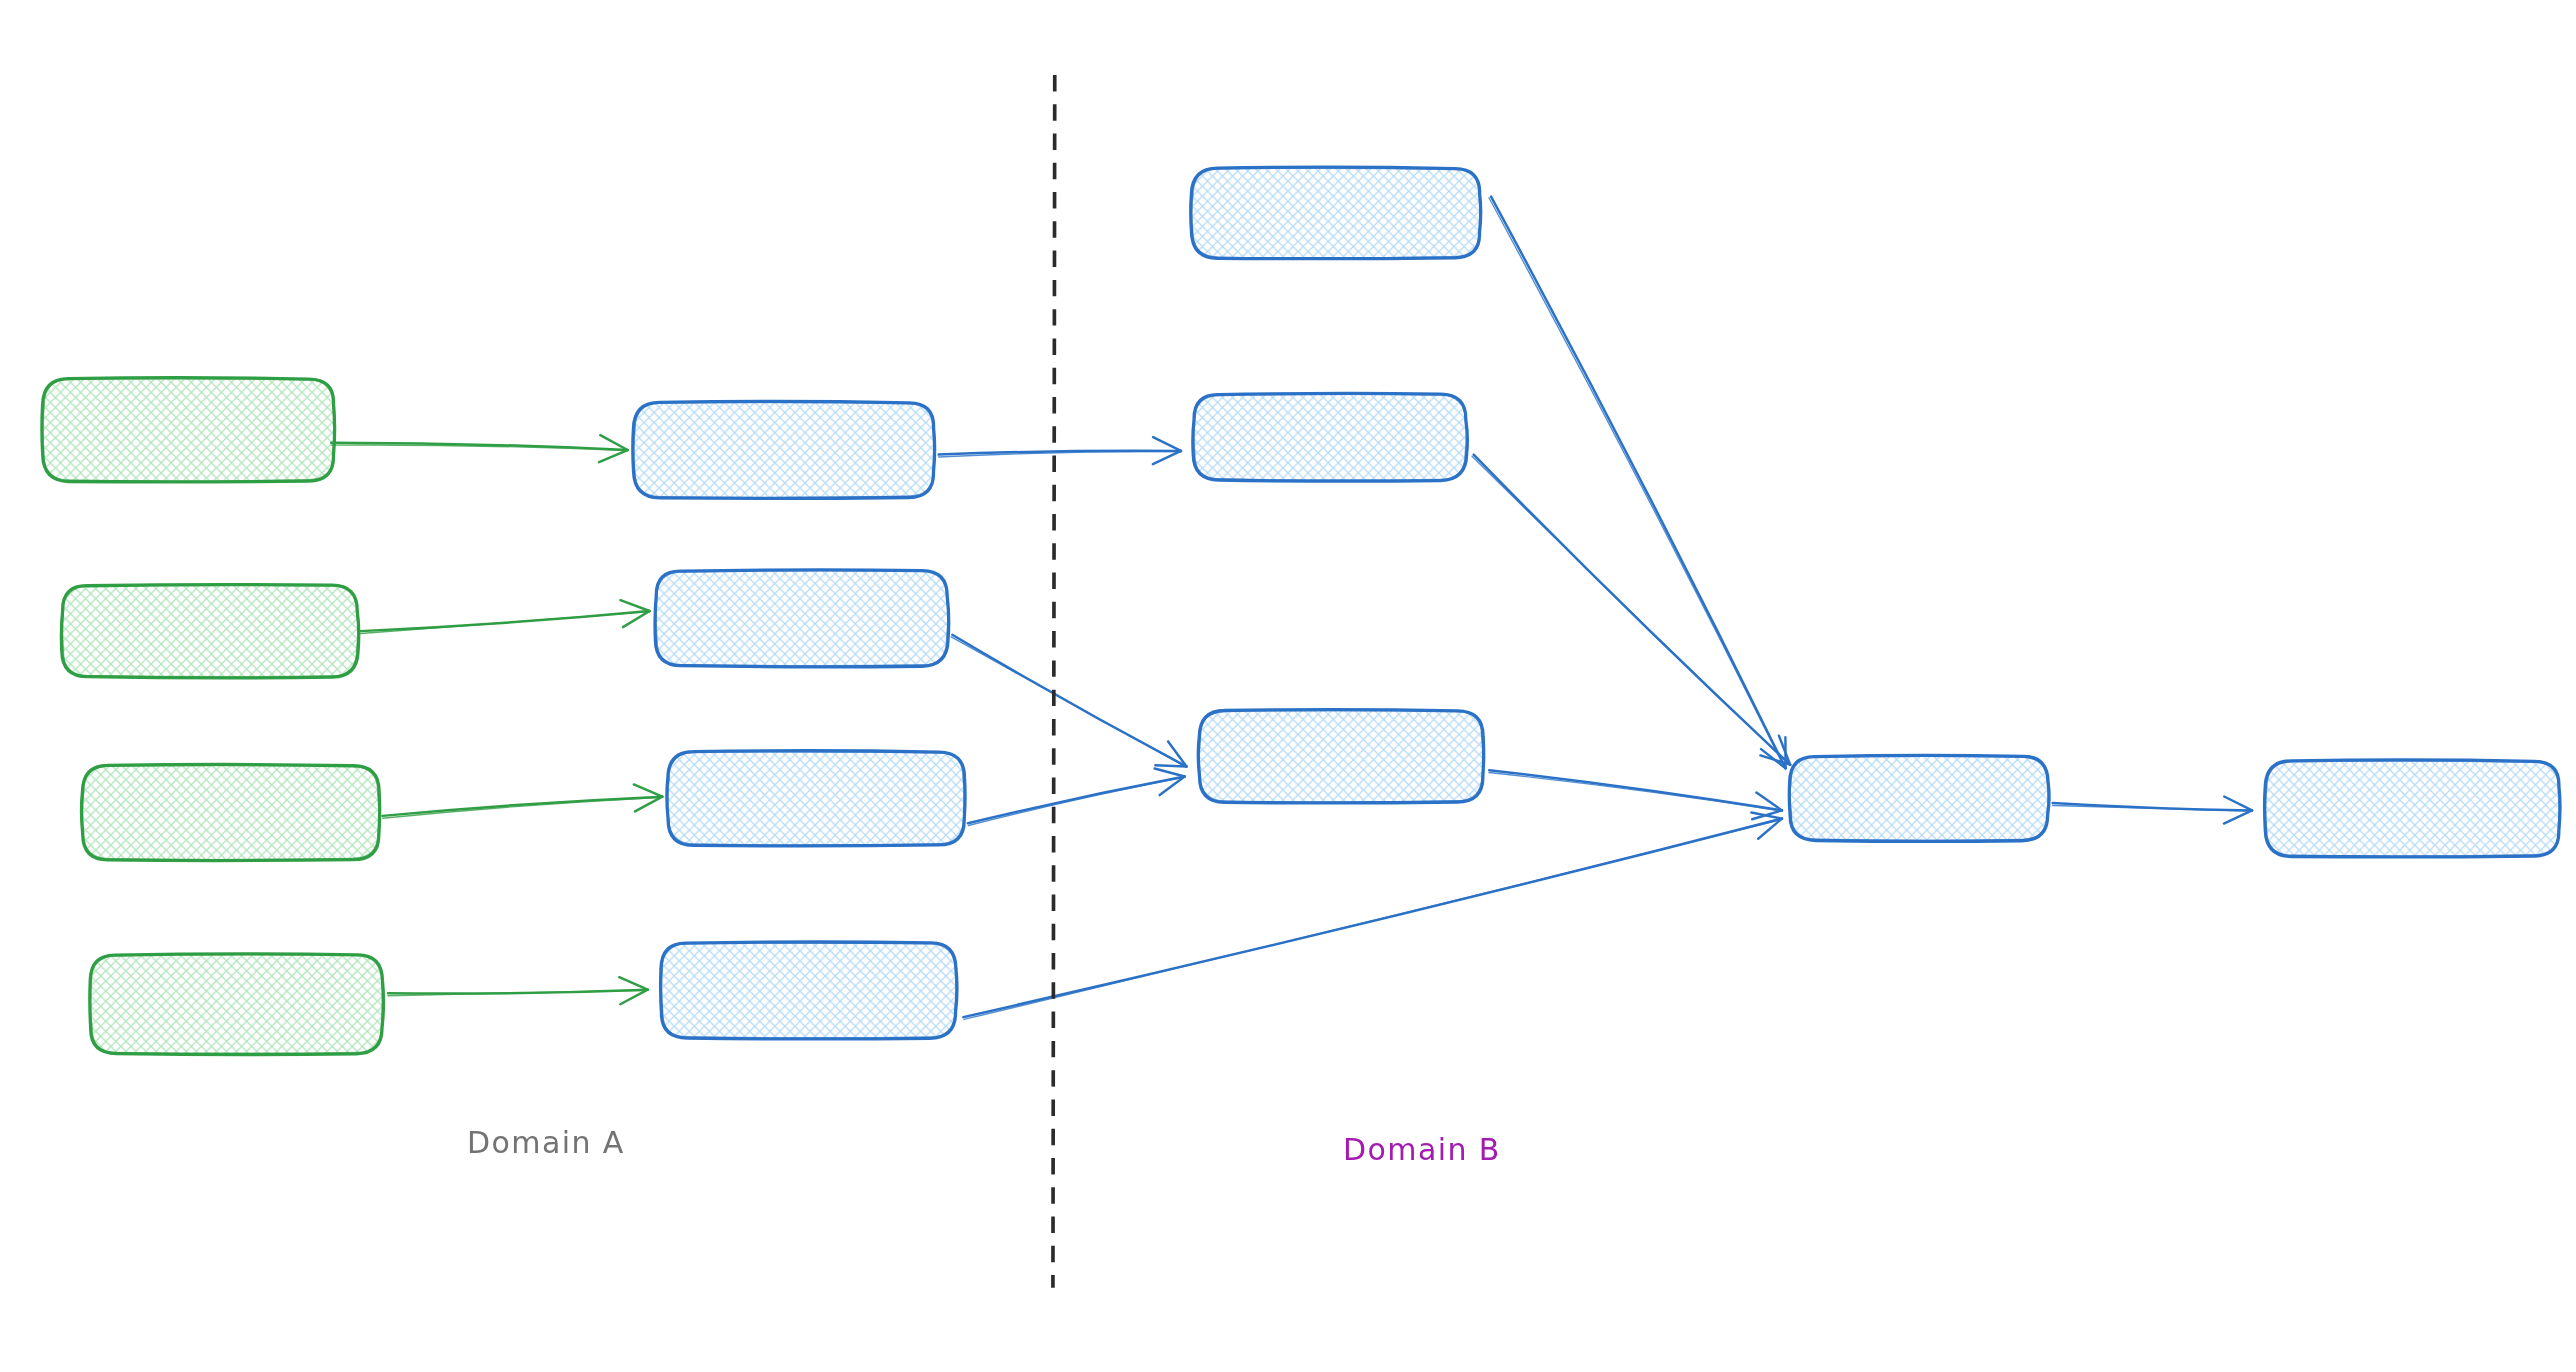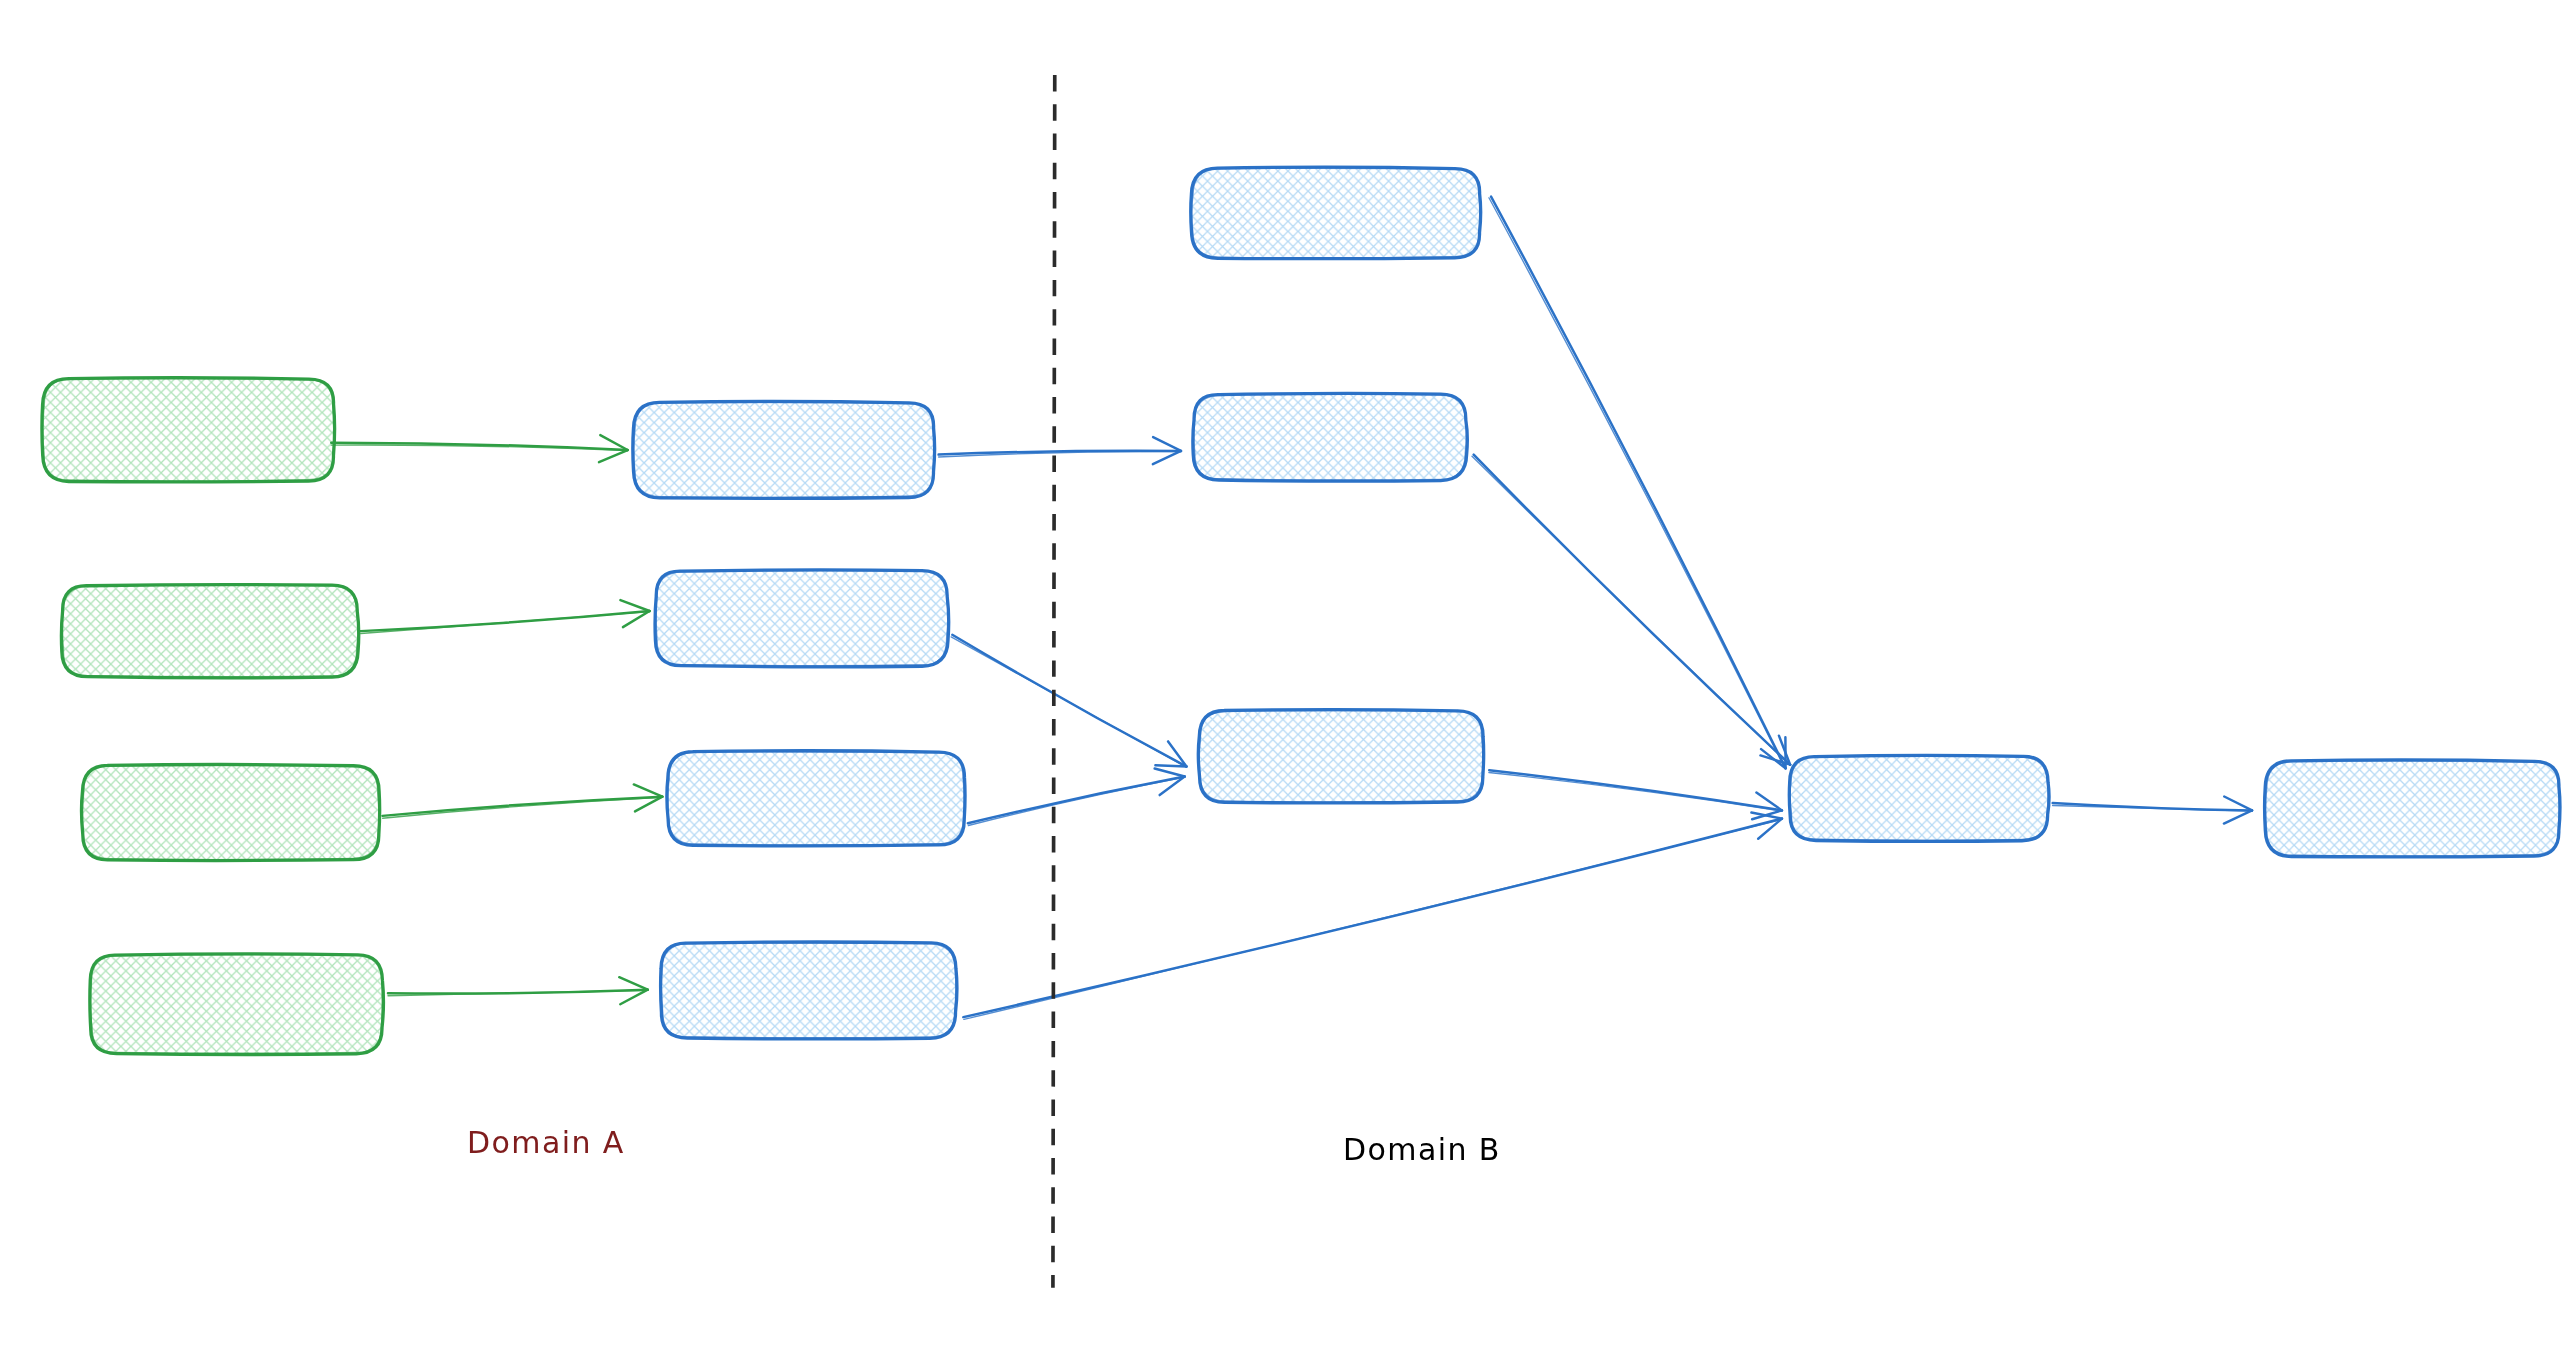--- a/index.html
+++ b/index.html
@@ -153,16 +153,16 @@
         <path d="M 1920.1444105461042 866.5047150270635 L 1948 886" fill="none" stroke="#2b72c7" stroke-width="2.7" stroke-linecap="round"></path>
       </g>
       <g>
         <path d="M 2244 878 Q 2352.904 884.616 2462 886" fill="none" stroke="#2b72c7" stroke-width="2.7" stroke-linecap="round"></path>
         <path d="M 2243.9046513368125 880.5982510718613 Q 2352.9424 883.5696 2461.974329206065 886.6995291347318" fill="none" stroke="#2b72c7" stroke-width="1.5" opacity="0.8" stroke-linecap="round"></path>
         <path d="M 2431.199664691208 900.3992827899858 L 2462 886" fill="none" stroke="#2b72c7" stroke-width="2.7" stroke-linecap="round"></path>
         <path d="M 2431.574858857244 870.8240062452771 L 2462 886" fill="none" stroke="#2b72c7" stroke-width="2.7" stroke-linecap="round"></path>
       </g>
       <path d="M 1153 82 L 1151 1408" fill="none" stroke="#2b2b2b" stroke-width="4" stroke-dasharray="18 14"></path>
     </svg>
-  <div class="domain-label" style="left: 467px; top: 1125px; color: #7f1d1d;">Domain A</div>
-  <div class="domain-label" style="left: 1343px; top: 1132px; color: #000000;">Domain B</div>
+  <div class="domain-label" style="left: 467px; top: 1125px; color: #737373;">Domain A</div>
+  <div class="domain-label" style="left: 1343px; top: 1132px; color: #a21caf;">Domain B</div>
 </div>
 
 
 </body></html>

